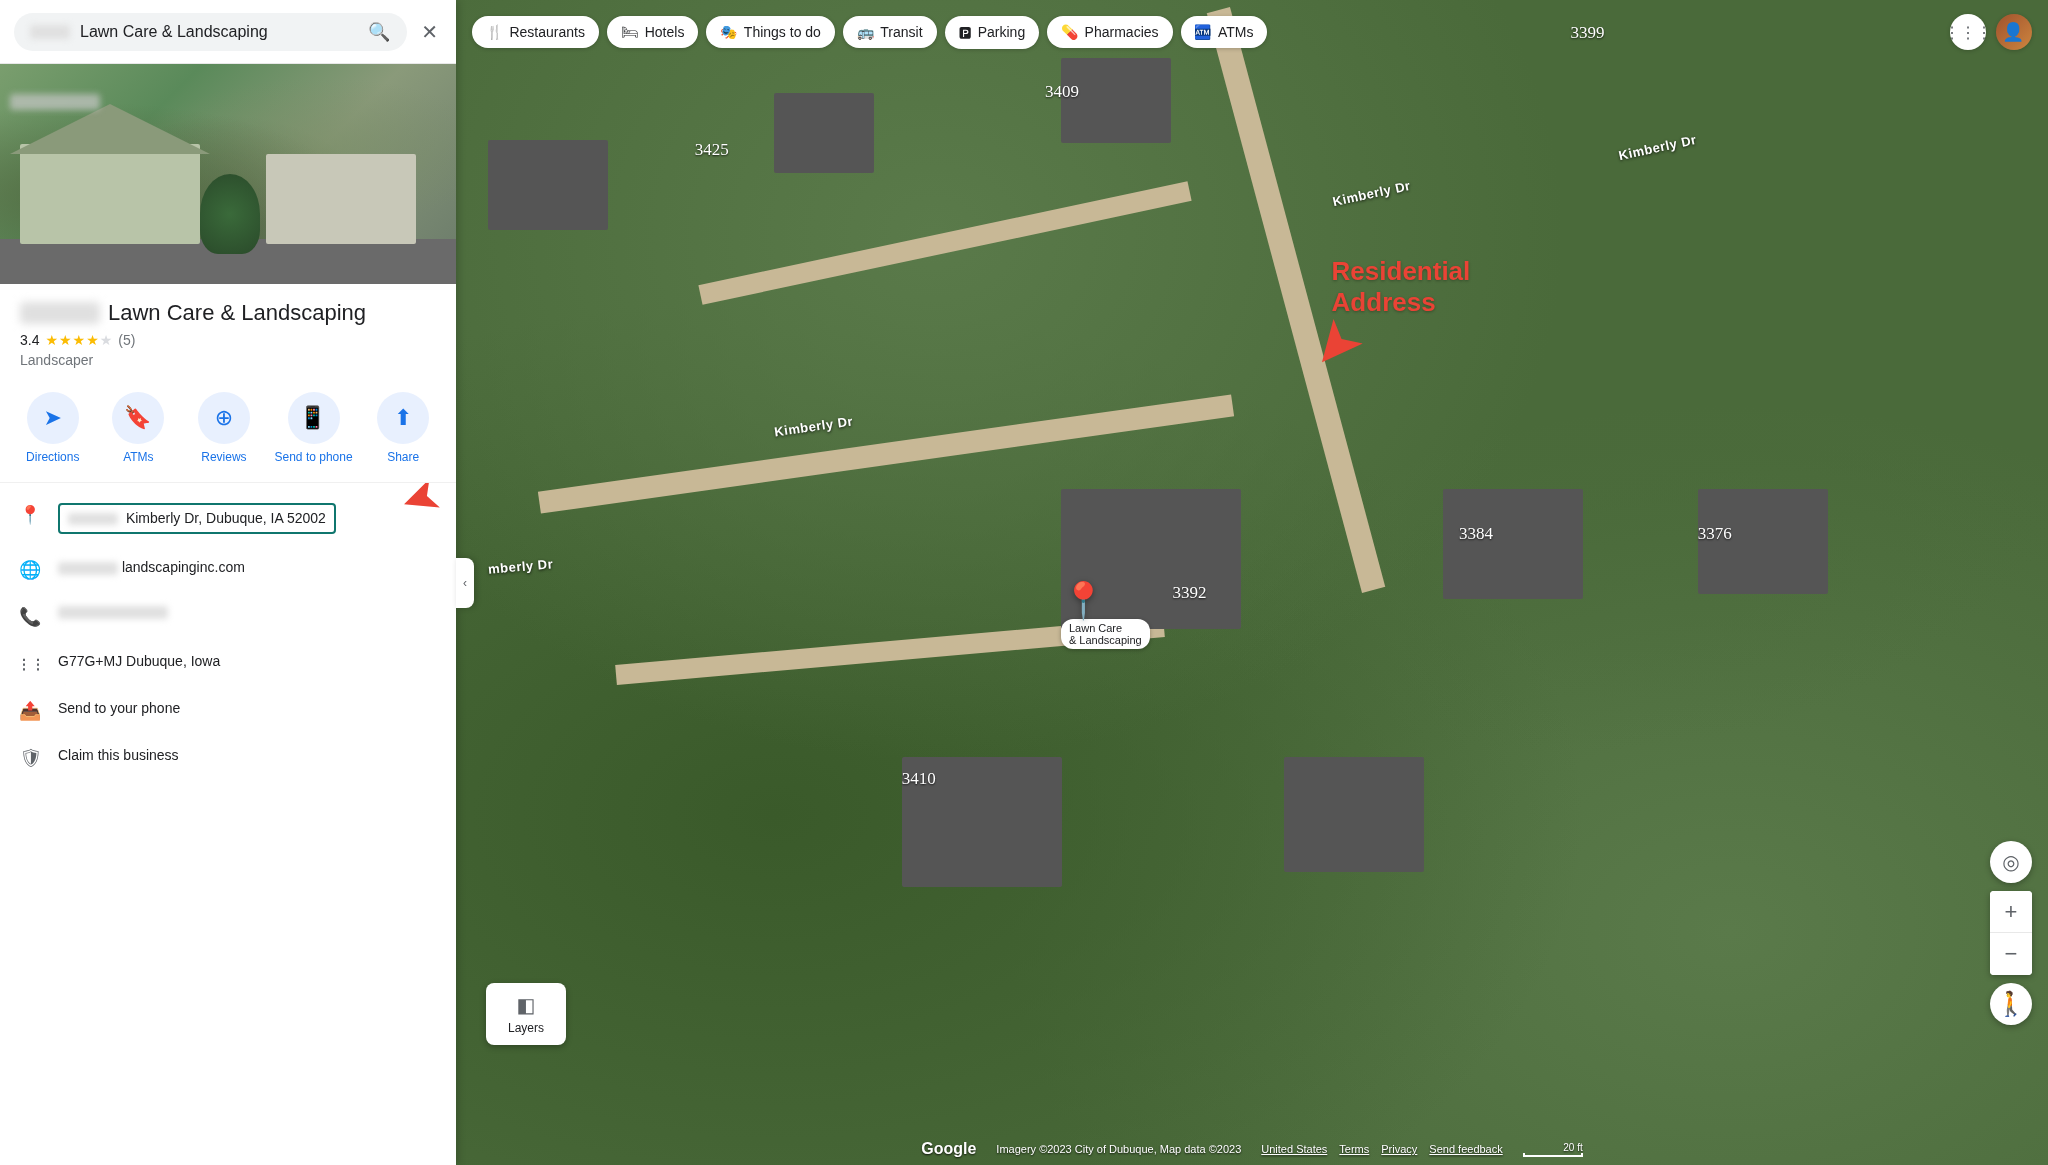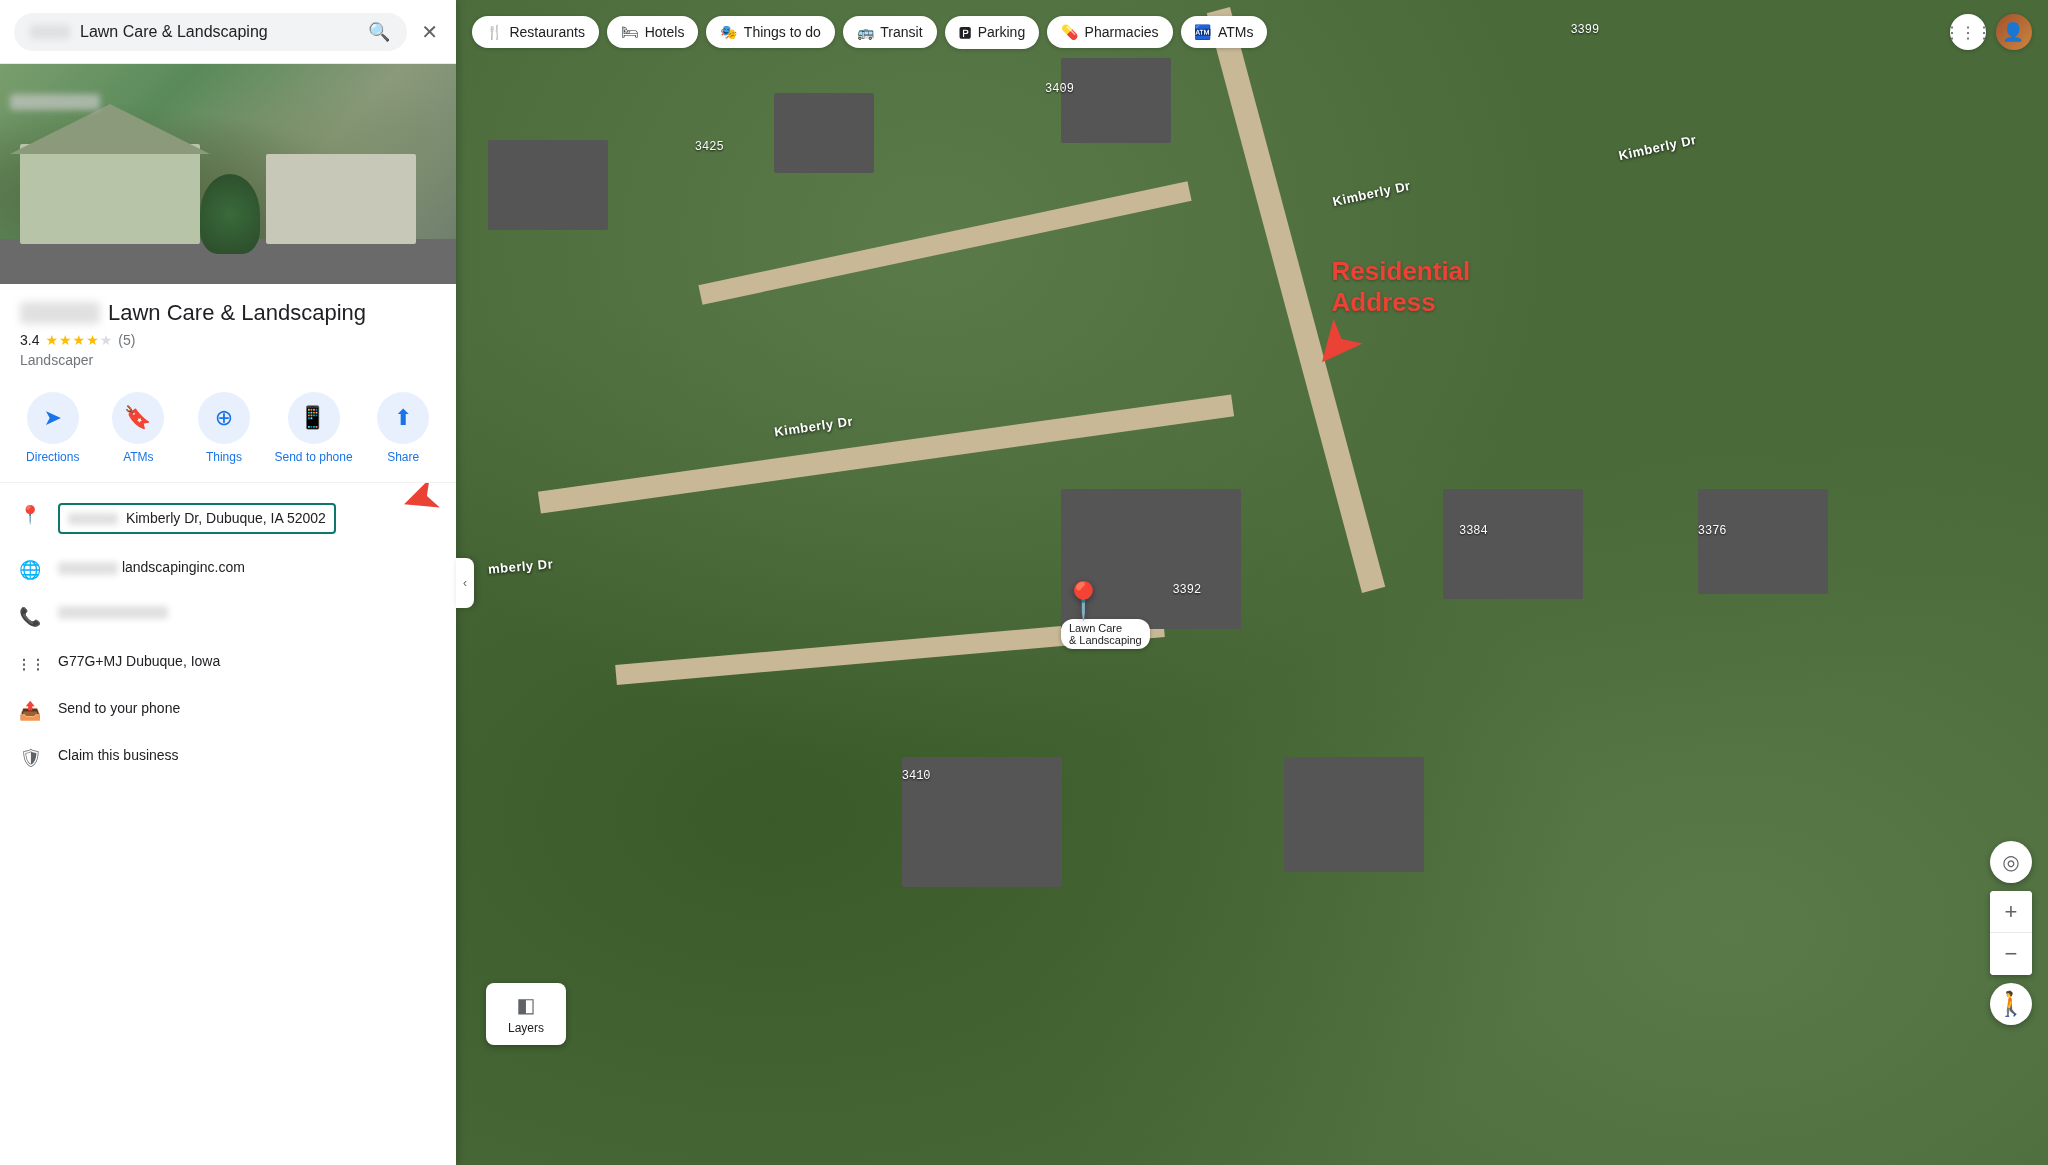--- a/index.html
+++ b/index.html
@@ -439,23 +439,23 @@
       text-shadow: 0 1px 3px rgba(0,0,0,0.8);
       white-space: nowrap;
       font-family: Arial, sans-serif;
       letter-spacing: 0.5px;
     }
 
     
     .house-num {
       position: absolute;
       color: #fff;
-      font-size: 12px;
+      font-size: 17px;
       text-shadow: 0 1px 2px rgba(0,0,0,0.8);
-      font-family: Liberation Mono, monospace;
+      font-family: Liberation Serif, serif;
     }
 
     
     #map-pin {
       position: absolute;
       z-index: 15;
     }
     .pin-icon {
       font-size: 36px;
       color: #ea4335;
@@ -727,21 +727,21 @@
     <button class="action-btn">
       <div class="action-icon-circle">
         <span>🔖</span>
       </div>
       <span class="action-label">ATMs</span>
     </button>
     <button class="action-btn">
       <div class="action-icon-circle">
         <span>⊕</span>
       </div>
-      <span class="action-label">Things</span>
+      <span class="action-label">Reviews</span>
     </button>
     <button class="action-btn">
       <div class="action-icon-circle">
         <span>📱</span>
       </div>
       <span class="action-label">Send to phone</span>
     </button>
     <button class="action-btn">
       <div class="action-icon-circle">
         <span>⬆</span>
@@ -887,14 +887,28 @@
 
   <div id="map-controls">
     <button class="map-ctrl-btn location">◎</button>
     <div class="zoom-group">
       <button class="map-ctrl-btn">+</button>
       <button class="map-ctrl-btn">−</button>
     </div>
     <button class="person-icon-btn">🚶</button>
   </div>
 
+  <div id="map-bottom">
+    <span class="google-logo">Google</span>
+    <span class="copyright">Imagery ©2023 City of Dubuque, Map data ©2023</span>
+    <div class="map-links">
+      <span class="map-link">United States</span>
+      <span class="map-link">Terms</span>
+      <span class="map-link">Privacy</span>
+      <span class="map-link">Send feedback</span>
+    </div>
+    <div class="scale-bar">
+      <span class="scale-text">20 ft</span>
+      <div class="scale-line"></div>
+    </div>
+  </div>
 
 </div>
 
 </body></html>

